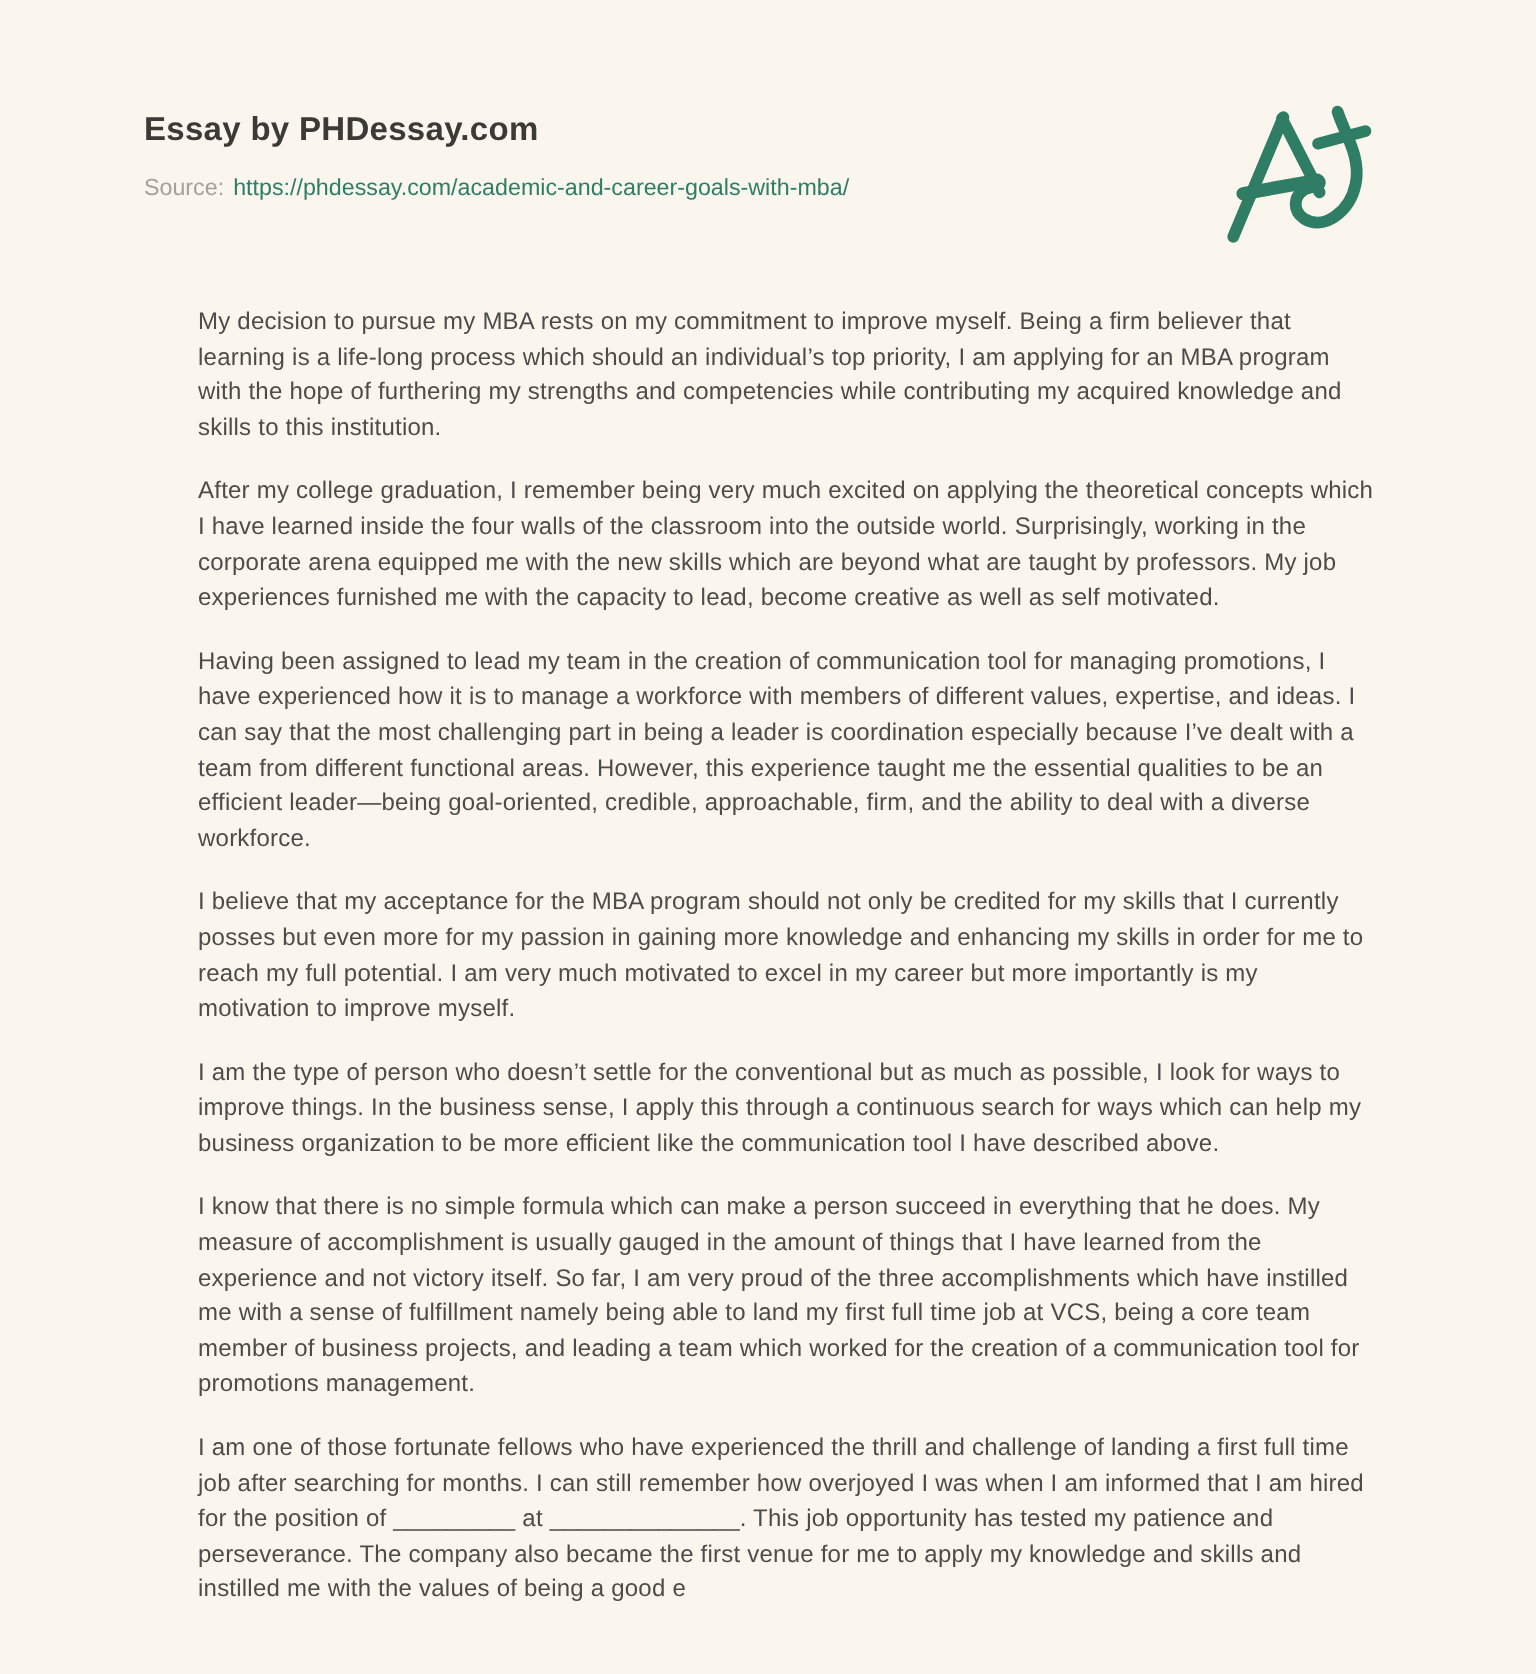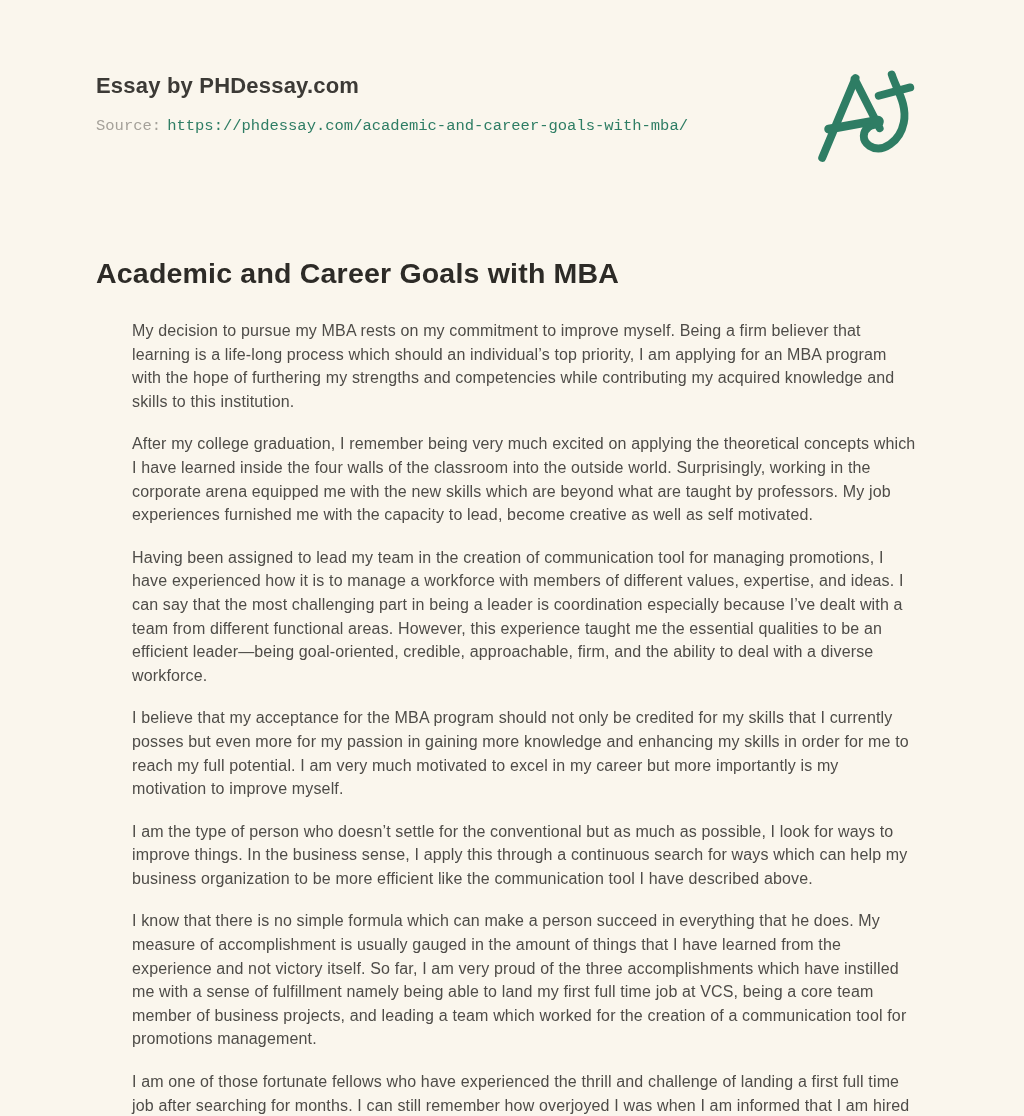--- a/index.html
+++ b/index.html
@@ -23,21 +23,20 @@
   }
   .header-title {
     font-size: 22px;
     font-weight: 700;
     color: #3c3a36;
     letter-spacing: 0.2px;
   }
   .source-line {
     margin-top: 18px;
     font-size: 15.5px;
-    font-family: Liberation Mono, monospace;
   }
   .source-label {
     color: #a5a19a;
     margin-right: 6px;
   }
   .source-link {
     color: #2e7d64;
     text-decoration: none;
   }
   .logo {
@@ -92,21 +91,20 @@
 
             <path d="M 78 31 L 112 22" stroke-width="8.5"></path>
 
             <path d="M 92 8 C 97 24 109 40 105 60 C 101 80 82 94 68 85 C 59 79 61 69 67 65" stroke-width="8.5"></path>
           </g>
         </svg>
       </span>
     </div>
   </div>
 
-  <h1 class="essay-title">Academic and Career Goals with MBA</h1>
 
   <div class="essay-body">
     <p>My decision to pursue my MBA rests on my commitment to improve myself. Being a firm believer that learning is a life-long process which should an individual’s top priority, I am applying for an MBA program with the hope of furthering my strengths and competencies while contributing my acquired knowledge and skills to this institution.</p>
     <p>After my college graduation, I remember being very much excited on applying the theoretical concepts which I have learned inside the four walls of the classroom into the outside world. Surprisingly, working in the corporate arena equipped me with the new skills which are beyond what are taught by professors. My job experiences furnished me with the capacity to lead, become creative as well as self motivated.</p>
     <p>Having been assigned to lead my team in the creation of communication tool for managing promotions, I have experienced how it is to manage a workforce with members of different values, expertise, and ideas. I can say that the most challenging part in being a leader is coordination especially because I’ve dealt with a team from different functional areas. However, this experience taught me the essential qualities to be an efficient leader—being goal-oriented, credible, approachable, firm, and the ability to deal with a diverse workforce.</p>
     <p>I believe that my acceptance for the MBA program should not only be credited for my skills that I currently posses but even more for my passion in gaining more knowledge and enhancing my skills in order for me to reach my full potential. I am very much motivated to excel in my career but more importantly is my motivation to improve myself.</p>
     <p>I am the type of person who doesn’t settle for the conventional but as much as possible, I look for ways to improve things. In the business sense, I apply this through a continuous search for ways which can help my business organization to be more efficient like the communication tool I have described above.</p>
     <p>I know that there is no simple formula which can make a person succeed in everything that he does. My measure of accomplishment is usually gauged in the amount of things that I have learned from the experience and not victory itself. So far, I am very proud of the three accomplishments which have instilled me with a sense of fulfillment namely being able to land my first full time job at VCS, being a core team member of business projects, and leading a team which worked for the creation of a communication tool for promotions management.</p>
     <p>I am one of those fortunate fellows who have experienced the thrill and challenge of landing a first full time job after searching for months. I can still remember how overjoyed I was when I am informed that I am hired for the position of _________ at ______________. This job opportunity has tested my patience and perseverance. The company also became the first venue for me to apply my knowledge and skills and instilled me with the values of being a good e</p>
   </div>

